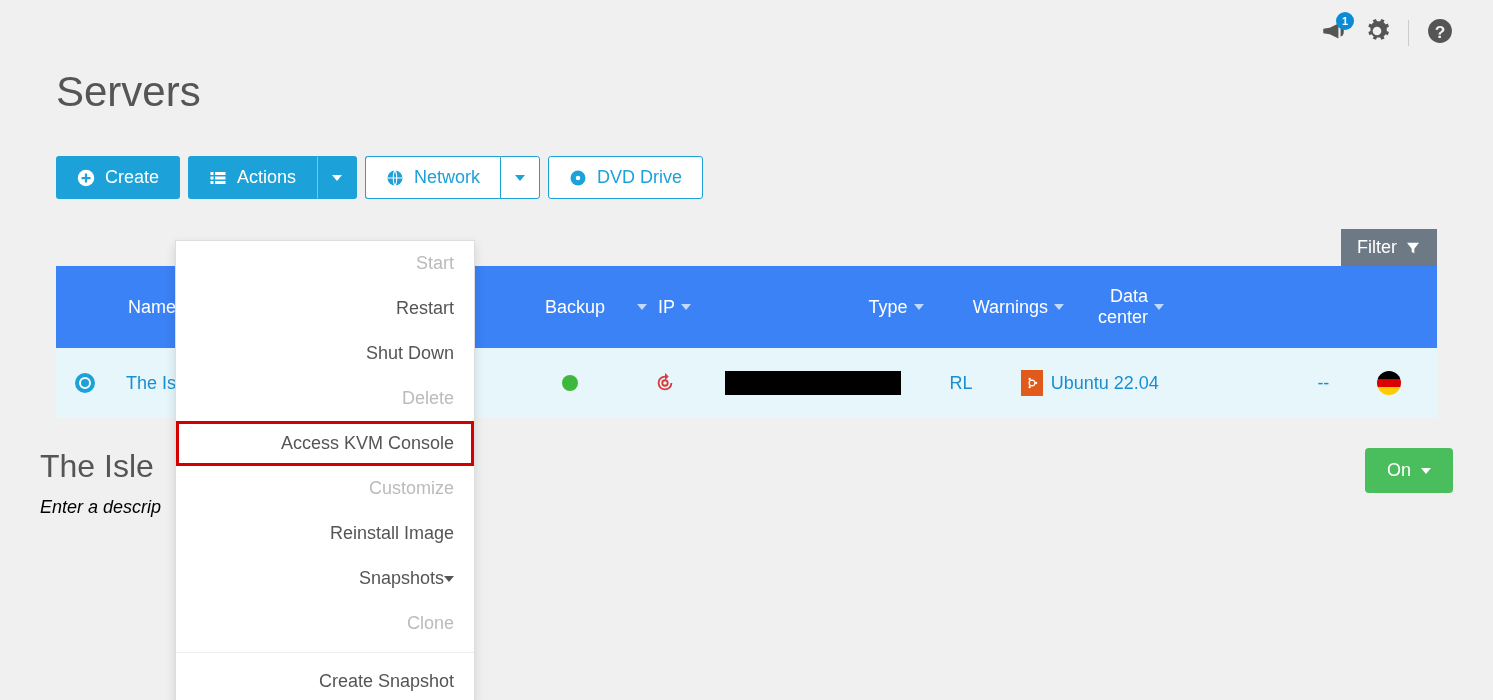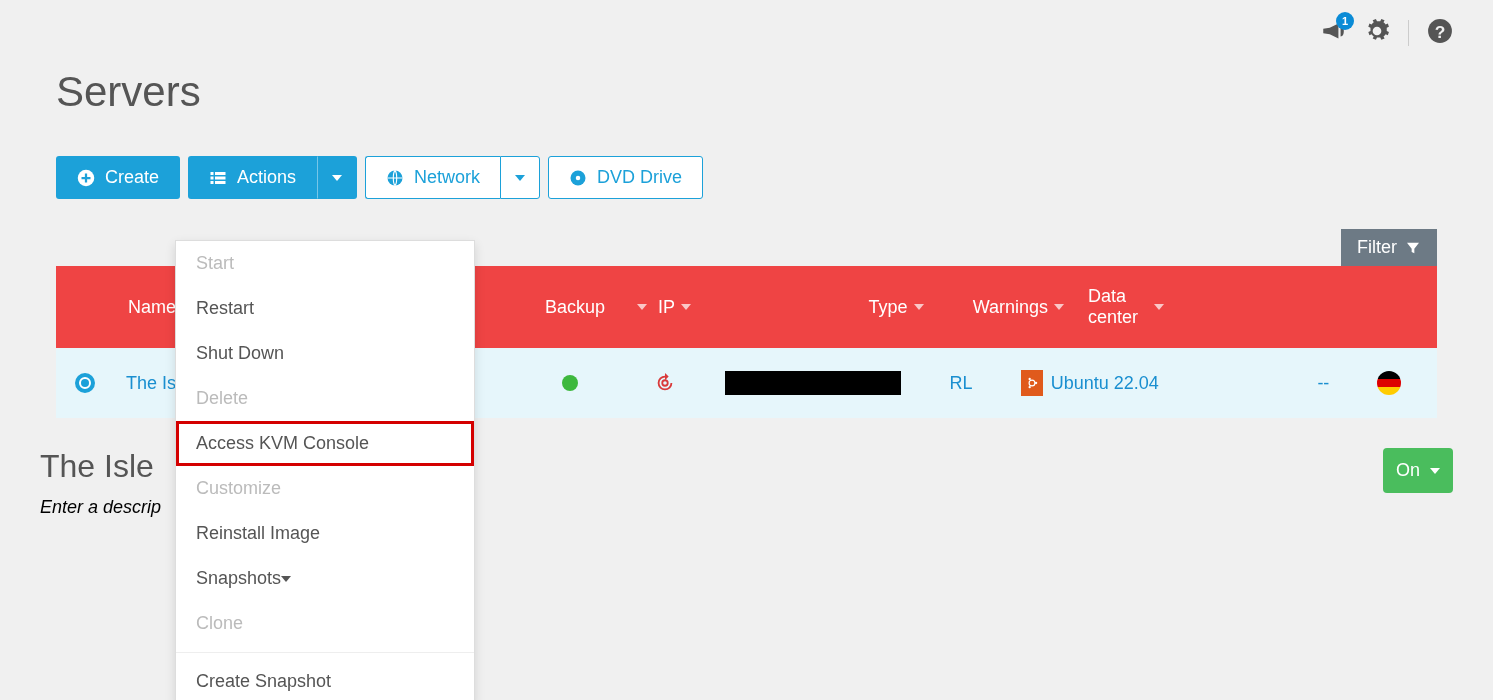--- a/index.html
+++ b/index.html
@@ -13,28 +13,28 @@
 .toolbar { display: flex; gap: 8px; margin-bottom: 30px; }
 .btn { display: inline-flex; align-items: center; gap: 10px; padding: 10px 20px; font-size: 18px; border-radius: 3px; cursor: pointer; border: 1px solid transparent; }
 .btn-primary { background: #1ca1d9; color: #fff; }
 .btn-outline { background: #fff; border: 1px solid #1ca1d9; color: #1ca1d9; }
 .btn-split { display: inline-flex; }
 .btn-split .main { border-radius: 3px 0 0 3px; }
 .btn-split .caret-btn { border-left: 1px solid rgba(255,255,255,0.4); border-radius: 0 3px 3px 0; padding: 10px 14px; display: flex; align-items: center; }
 .btn-split.outline .caret-btn { border-left: 1px solid #1ca1d9; color: #1ca1d9; background: #fff; border-top: 1px solid #1ca1d9; border-right: 1px solid #1ca1d9; border-bottom: 1px solid #1ca1d9; }
 .caret-down { width: 0; height: 0; border-left: 5px solid transparent; border-right: 5px solid transparent; border-top: 6px solid currentColor; }
 .dropdown { position: absolute; top: 240px; left: 175px; width: 300px; background: #fff; border: 1px solid #ddd; box-shadow: 0 4px 10px rgba(0,0,0,0.12); z-index: 100; }
-.dropdown .item { padding: 12px 20px; font-size: 18px; color: #555; cursor: pointer; display: flex; justify-content: flex-start; align-items: center; }
+.dropdown .item { padding: 12px 20px; font-size: 18px; color: #555; cursor: pointer; display: flex; justify-content: flex-end; align-items: center; }
 .dropdown .item.disabled { color: #bbb; cursor: default; }
 .dropdown .item.highlight { border: 3px solid #d40000; padding: 9px 17px; }
 .dropdown .sep { border-top: 1px solid #eee; margin: 6px 0; }
 .filter-row { display: flex; justify-content: flex-end; }
 .filter-btn { background: #6d7a85; color: #fff; padding: 8px 16px; display: inline-flex; align-items: center; gap: 8px; font-size: 18px; cursor: pointer; }
 .table { width: 100%; background: #fff; }
-.thead { background: #ef4444; color: #fff; display: flex; }
+.thead { background: #3b82f6; color: #fff; display: flex; text-align: right; }
 .th { padding: 20px 12px; font-size: 18px; display: flex; align-items: center; gap: 6px; }
 .th .sort { width: 0; height: 0; border-left: 5px solid transparent; border-right: 5px solid transparent; border-top: 6px solid rgba(255,255,255,0.7); }
 .trow { display: flex; background: #e6f6fb; align-items: center; min-height: 70px; }
 .td { padding: 16px 12px; font-size: 18px; display: flex; align-items: center; gap: 8px; }
 .col-sel { width: 60px; justify-content: center; }
 .col-name { width: 120px; }
 .col-gap { width: 310px; }
 .col-status { width: 100px; justify-content: center; }
 .col-backup { width: 100px; justify-content: center; gap: 32px; }
 .col-ip { width: 200px; }
@@ -45,21 +45,21 @@
 .radio { width: 20px; height: 20px; border-radius: 50%; border: 4px solid #1ca1d9; background: #fff; position: relative; }
 .radio::after { content: ""; position: absolute; top: 2px; left: 2px; width: 8px; height: 8px; background: #1ca1d9; border-radius: 50%; }
 .link { color: #1a8fd0; cursor: pointer; }
 .status-dot { width: 16px; height: 16px; background: #3db83d; border-radius: 50%; }
 .ip-redact { background: #000; width: 180px; height: 24px; }
 .os-badge { width: 22px; height: 26px; background: #e05a1c; display: flex; align-items: center; justify-content: center; color: #fff; font-size: 12px; }
 .flag-de { width: 24px; height: 24px; border-radius: 50%; background: linear-gradient(to bottom, #000 33%, #d00 33%, #d00 66%, #fc0 66%); }
 .details { padding: 30px 40px; background: #f0f0f0; display: flex; justify-content: space-between; align-items: flex-start; }
 .details h2 { font-size: 32px; font-weight: 400; color: #555; }
 .details .desc { font-style: italic; color: #000000; font-size: 18px; margin-top: 12px; }
-.on-btn { background: #4abd5d; color: #fff; padding: 12px 13px; border-radius: 4px; font-size: 18px; display: inline-flex; align-items: center; gap: 10px; cursor: pointer; }
+.on-btn { background: #4abd5d; color: #fff; padding: 12px 22px; border-radius: 4px; font-size: 18px; display: inline-flex; align-items: center; gap: 10px; cursor: pointer; }
 </style>
 </head>
 <body>
 
 <div class="topbar">
   <div class="icon-wrap">
     <svg width="26" height="26" viewBox="0 0 24 24" fill="#555">
         <path d="M3 10v4l6 1 8 4V5l-8 4-6 1zm16-3v10c2 0 3-2 3-5s-1-5-3-5z"></path>
       </svg>
     <span class="badge">1</span>

